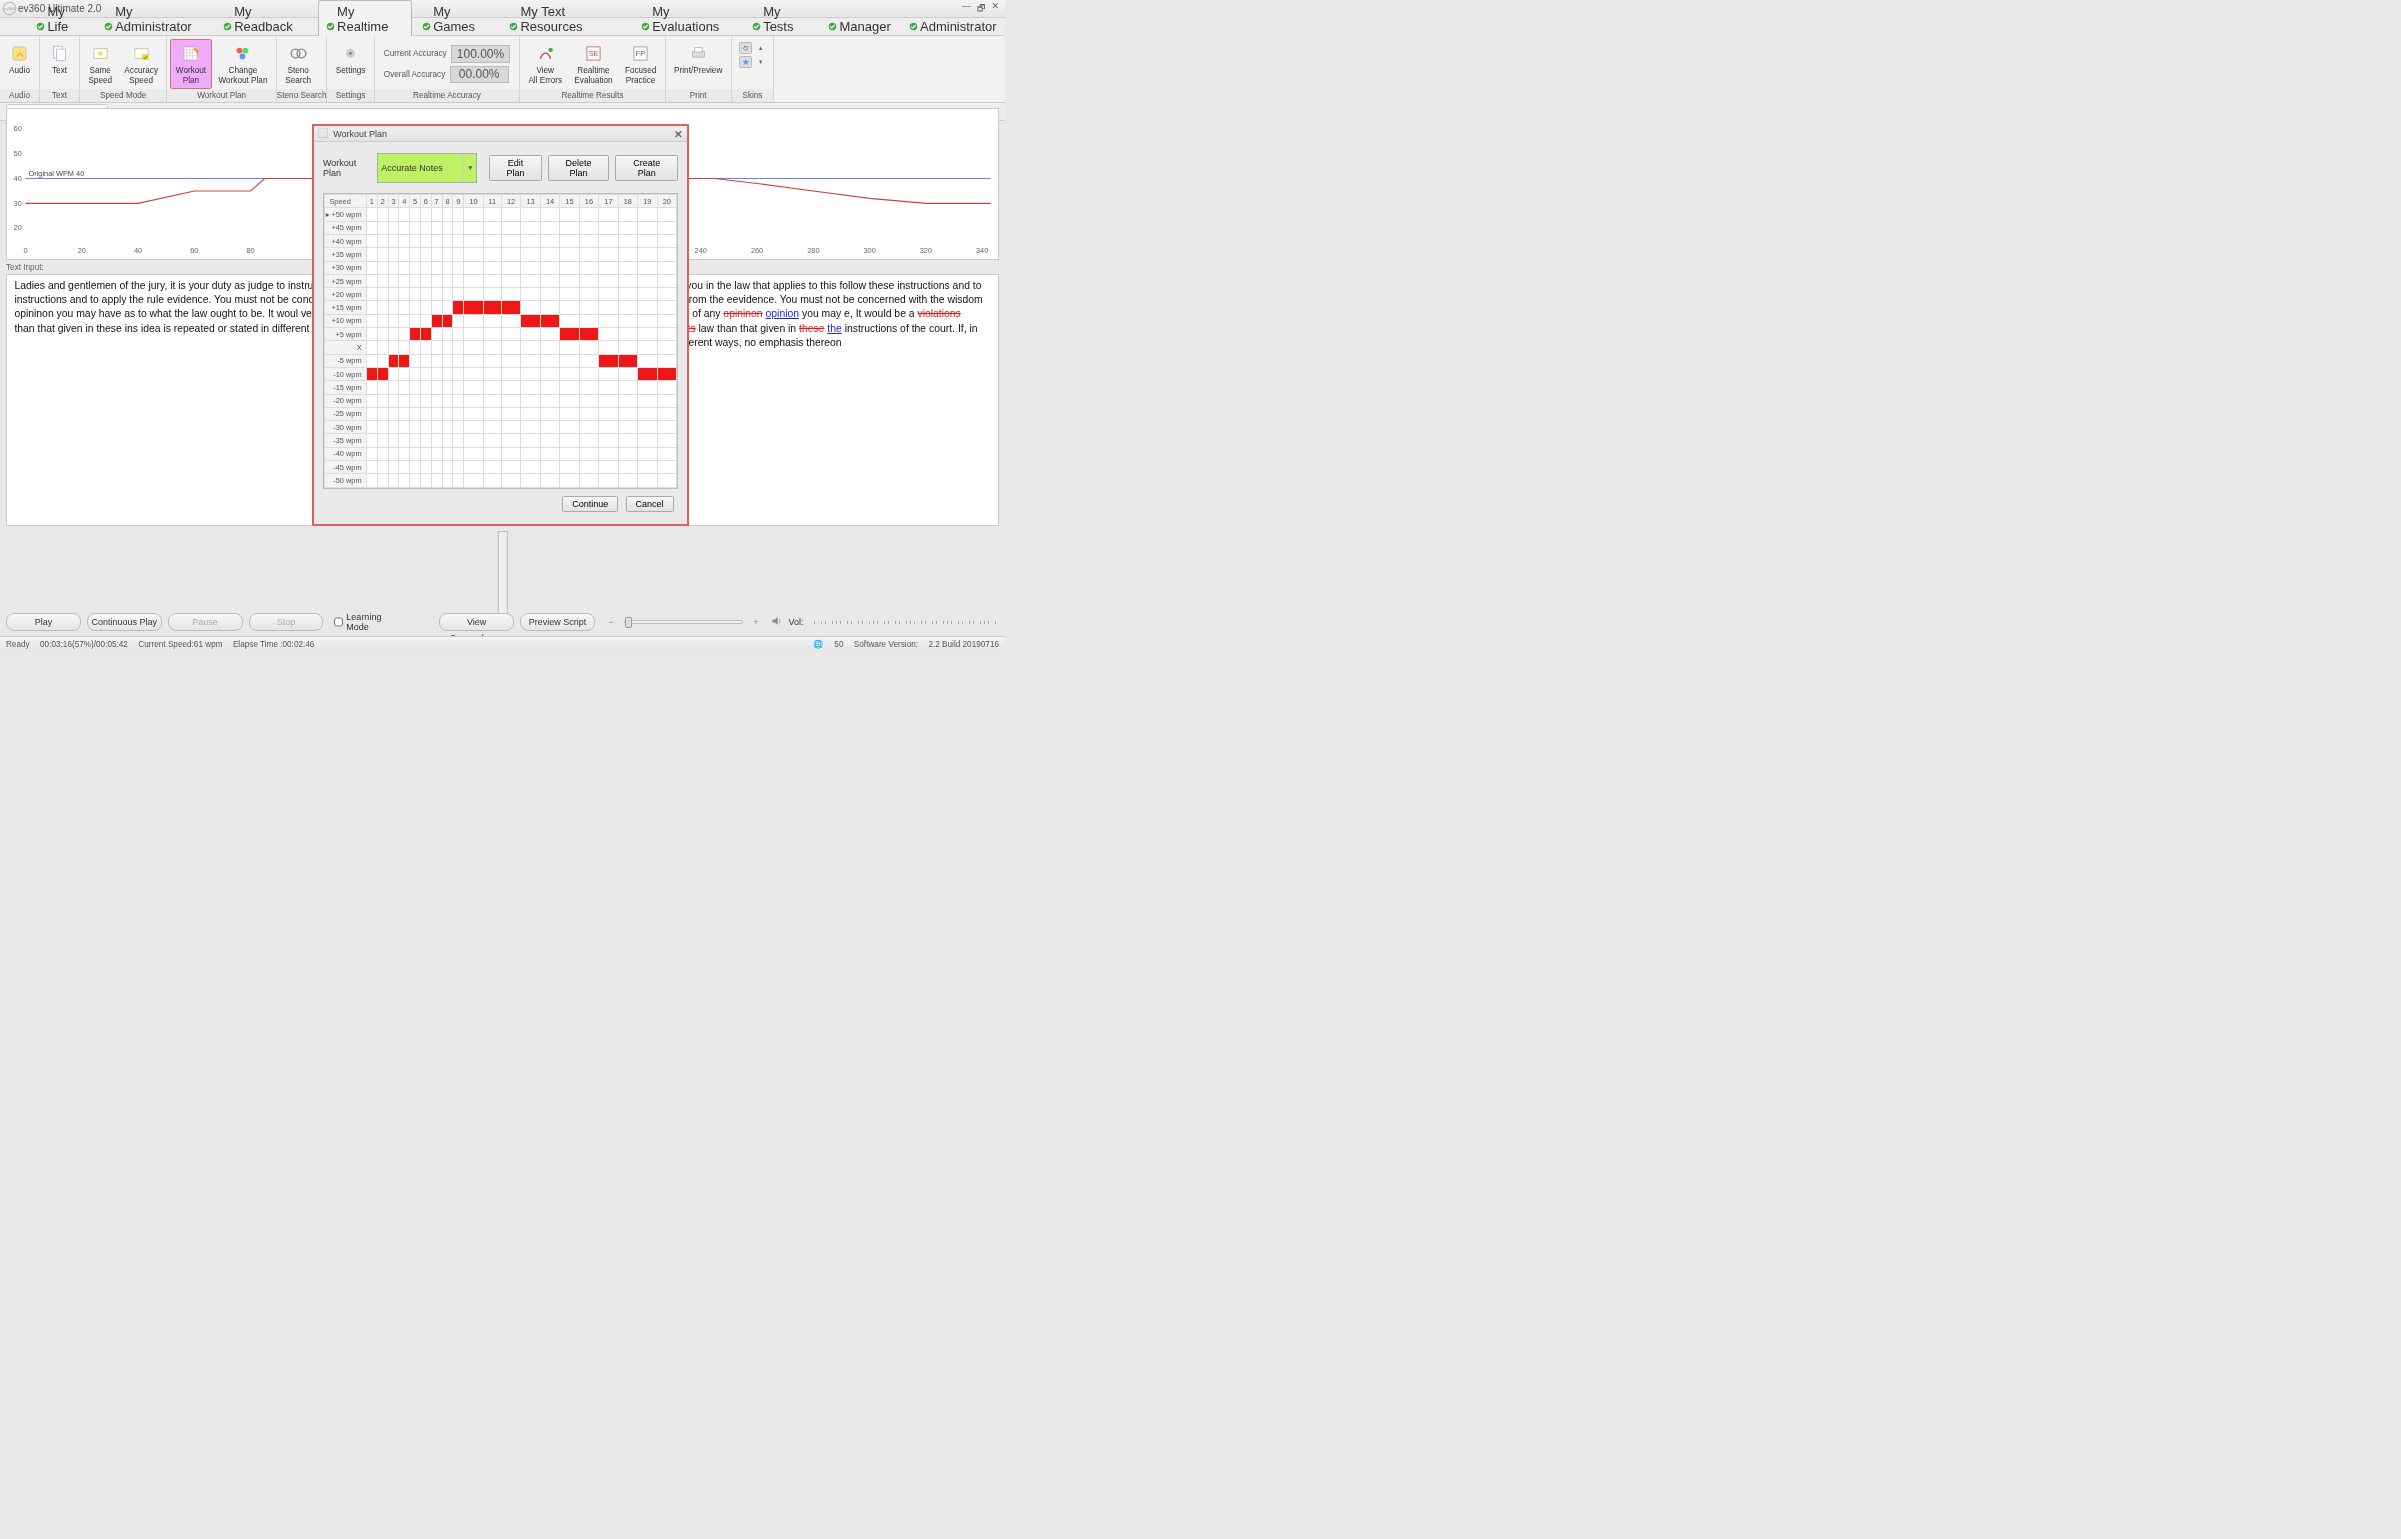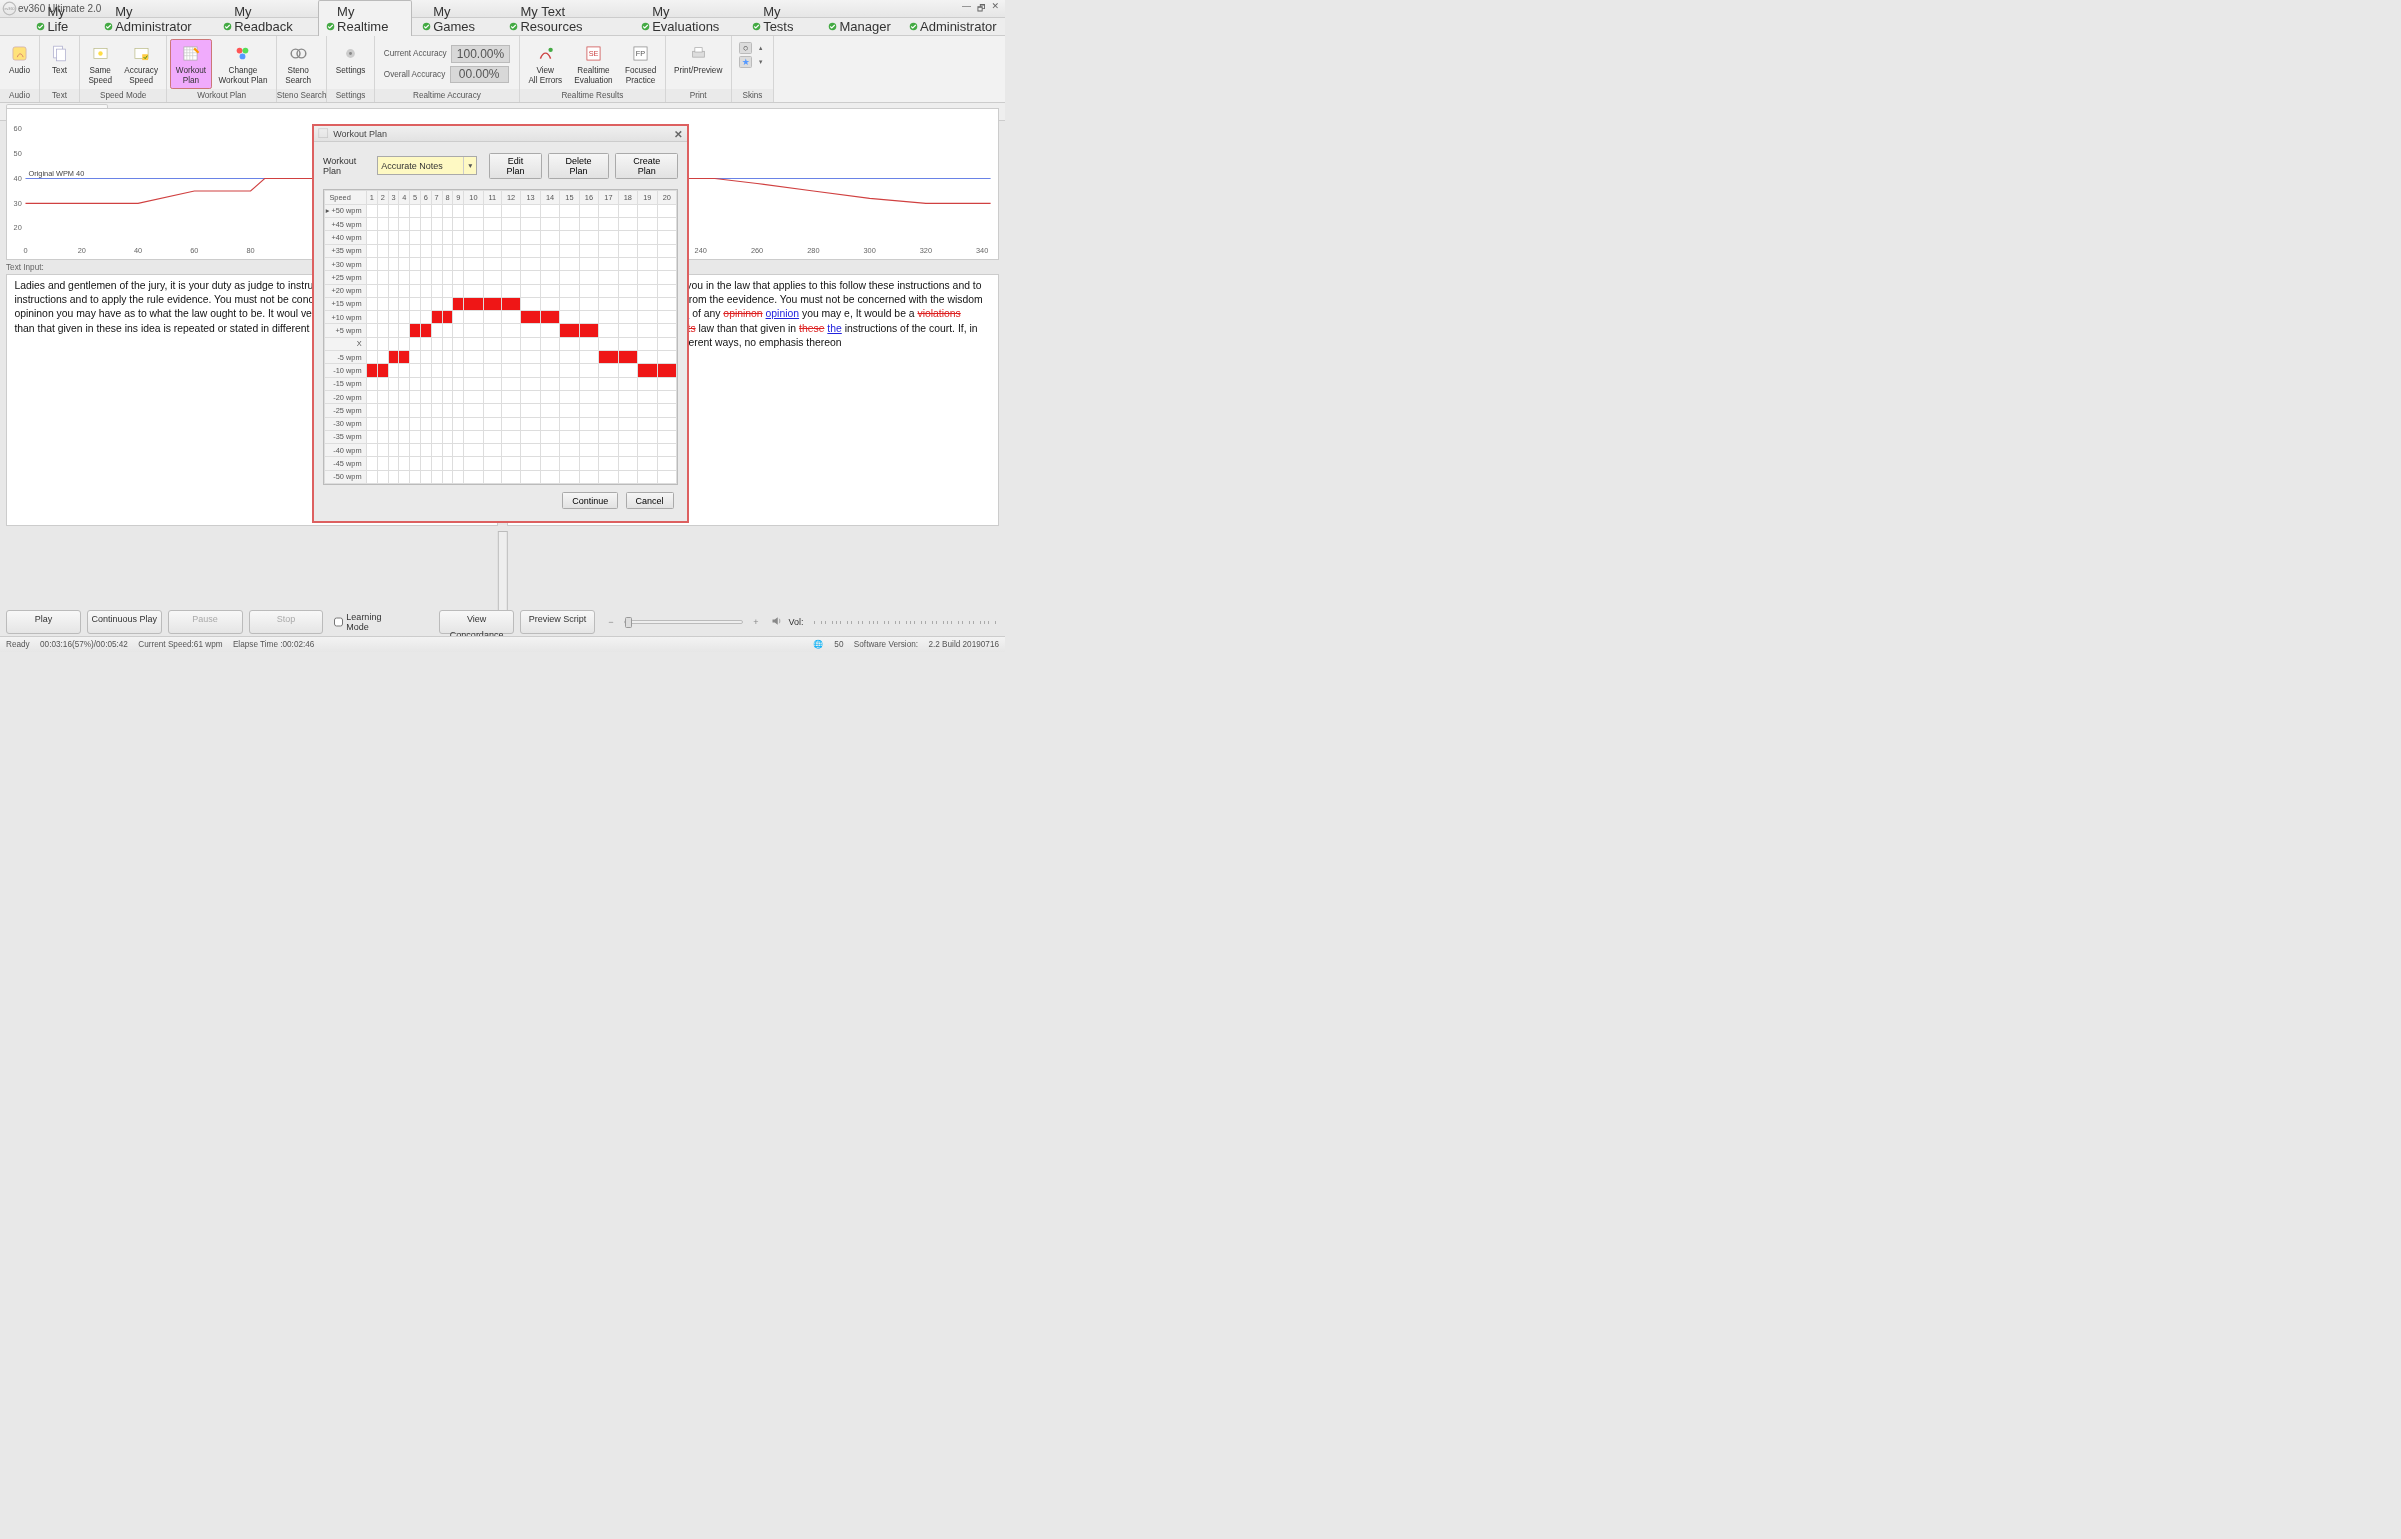--- a/index.html
+++ b/index.html
@@ -47,34 +47,34 @@
   .ins{color:#22d;text-decoration:underline;text-align:center;}
   .splitter{position:absolute;top:423px;left:50%;transform:translateX(-50%);width:10.4px;height:85px;border:0.7px solid #bbb;background:#eee;}
   
   .dialog-wrap{position:absolute;top:124px;left:312px;width:377px;border:2.2px solid #dd6060;background:#eaeaea;}
   .dlg-title{height:16.3px;background:linear-gradient(#f0f0f0,#e2e2e2);border-bottom:0.7px solid #ccc;display:flex;align-items:center;padding:0 4.4px;font-size:9px;color:#444;}
   .dlg-title .dico{width:10.4px;height:10.4px;margin-right:4.4px;opacity:.5;}
   .dlg-title .dclose{margin-left:auto;font-weight:bold;color:#666;font-size:10.4px;}
   .dlg-body{padding:10.4px 9px 7.4px 9px;}
   .dlg-row1{display:flex;align-items:center;gap:6px;margin-bottom:10.4px;}
   .dlg-row1 label{font-size:9px;}
-  .dlg-row1 .combo{border:0.7px solid #aaa;background:#fef9c3;height:19px;width:111px;display:flex;align-items:center;padding:0 3px;font-size:9px;position:relative;}
+  .dlg-row1 .combo{border:0.7px solid #aaa;background:#bef264;height:30px;width:111px;display:flex;align-items:center;padding:0 3px;font-size:9px;position:relative;}
   .dlg-row1 .combo .dd{position:absolute;right:0;top:0;width:13.3px;height:100%;border-left:0.7px solid #ccc;display:flex;align-items:center;justify-content:center;font-size:6.7px;color:#555;}
   .dbtn{border:0.7px solid #aaa;background:linear-gradient(#f6f6f6,#e2e2e2);padding:2.2px 9px;font-size:9px;border-radius:1.5px;}
   .grid-wrap{border:0.7px solid #bbb;background:#fff;}
   .gridtable{border-collapse:collapse;width:100%;}
   .gridtable th,.gridtable td{border:0.7px solid #ddd;font-size:7.4px;text-align:center;height:13.3px;padding:0;}
   .gridtable th{background:#f3f3f3;font-weight:normal;color:#555;}
   .gridtable th.speedh{width:42px;text-align:left;padding-left:4.4px;}
   .gridtable td.speedc{width:42px;text-align:right;padding-right:4.4px;background:#f3f3f3;color:#555;}
   .gridtable td.on{background:#ef1616;}
   .dlg-foot{display:flex;justify-content:flex-end;gap:7.4px;padding:7.4px 4.4px 4.4px 4.4px;}
   
   .bottombar{position:absolute;left:6px;right:6px;bottom:19px;height:22px;display:flex;align-items:center;gap:6px;}
-  .bbtn{border:0.7px solid #bbb;background:linear-gradient(#f8f8f8,#e5e5e5);border-radius:3px;height:24px;width:82px;text-align:center;line-height:16.3px;font-size:9px;}
+  .bbtn{border:0.7px solid #bbb;background:linear-gradient(#f8f8f8,#e5e5e5);border-radius:8px;height:18px;width:82px;text-align:center;line-height:16.3px;font-size:9px;}
   .bbtn.disabled{color:#aaa;}
   .learn{display:flex;align-items:center;gap:3px;font-size:9px;margin-left:4.4px;}
   .learn input{width:9.6px;height:9.6px;}
   .slider{flex:0 0 119px;height:4.4px;border:0.7px solid #bbb;border-radius:2.2px;background:#eee;position:relative;margin:0 4.4px;}
   .slider .thumb{position:absolute;width:7.4px;height:10.4px;top:-3.7px;left:0;background:#ddd;border:0.7px solid #999;border-radius:1.5px;}
   .volsl{flex:0 0 185px;height:3px;background:repeating-linear-gradient(90deg,#aaa 0 0.7px,transparent 0.7px 3.7px);position:relative;margin-left:4.4px;}
   .statusbar{position:absolute;left:0;right:0;bottom:0;height:16.3px;background:linear-gradient(#f3f3f3,#e6e6e6);border-top:0.7px solid #ccc;display:flex;align-items:center;padding:0 6px;font-size:8.2px;color:#555;gap:10.4px;}
   .statusbar .spacer{flex:1;}
   .spkicon svg{width:12px;height:12px;}
 </style>

